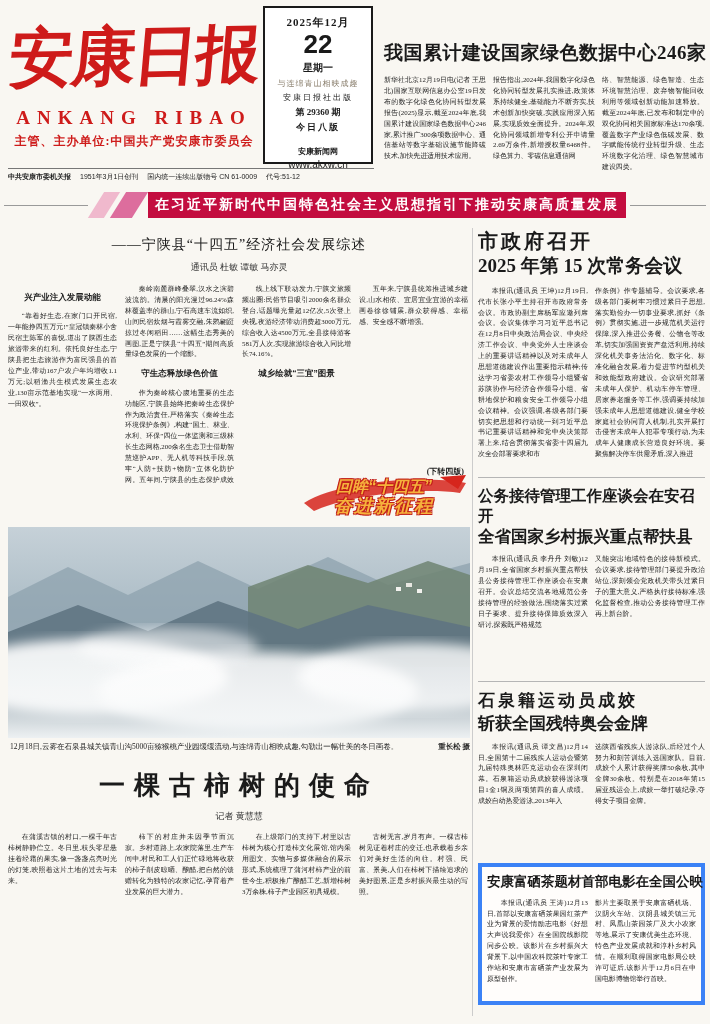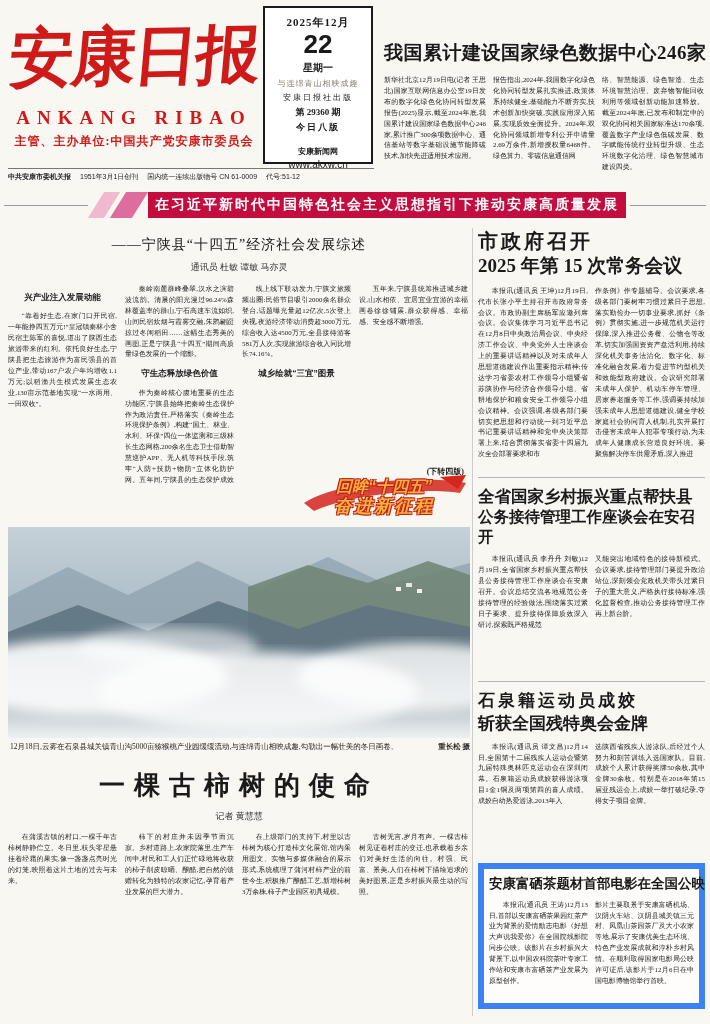--- a/index.html
+++ b/index.html
@@ -84,21 +84,21 @@
   .rail-h1 { text-align:left; font-weight:bold; line-height:1.3; }
   .gov-h1 { font-size:20px; letter-spacing:3px; }
   .gov-h2 { font-size:19px; }
   .rail-body { margin-top:7px; display:flex; gap:7px; overflow:hidden; }
   .rail-body .newscol { width:110px; }
   .divider { border-top:1px solid #b5b5b5; margin:9px 0 8px 0; }
   .rec-h1 { font-size:16.5px; }
   .rec-h2 { font-size:15.5px; }
   .ath-h1 { font-size:17px; letter-spacing:3px; }
   .ath-h2 { font-size:17px; }
-  .movie-box { border:6px solid #3b82f6; margin-top:9px; padding:6px 5px 5px 5px; background:#fffdfb; }
+  .movie-box { border:4px solid #3b82f6; margin-top:9px; padding:6px 5px 5px 5px; background:#fffdfb; }
   .movie-h { font-size:13.5px; font-weight:bold; text-align:center; white-space:nowrap; }
   .movie-box .rail-body .newscol { width:103px; }
   
   .bottom-story { position:absolute; left:8px; top:768px; width:462px; }
   .bot-headline { text-align:center; font-size:26px; font-weight:bold; letter-spacing:9px; }
   .bot-byline { text-align:center; font-size:9px; margin-top:7px; color:#333; }
   .bot-body { margin-top:9px; display:flex; gap:8px; height:168px; overflow:hidden; }
   .bot-body .newscol { width:109px; }
 </style>
 </head>
@@ -224,22 +224,22 @@
       <div class="rail-h1 gov-h2">2025 年第 15 次常务会议</div>
       <div class="rail-body" style="height:182px;">
         <div class="newscol indent">本报讯(通讯员 王坤)12月19日,代市长张小平主持召开市政府常务会议。市政协副主席杨军应邀列席会议。会议集体学习习近平总书记在12月8日中央政治局会议、中央经济工作会议、中央党外人士座谈会上的重要讲话精神以及对未成年人思想道德建设作出重要指示精神;传达学习省委农村工作领导小组暨省苏陕协作与经济合作领导小组、省耕地保护和粮食安全工作领导小组会议精神。会议强调,各级各部门要切实把思想和行动统一到习近平总书记重要讲话精神和党中央决策部署上来,结合贯彻落实省委十四届九次全会部署要求和市</div>
         <div class="newscol">作条例》作专题辅导。会议要求,各级各部门要树牢习惯过紧日子思想,落实勤俭办一切事业要求,抓好《条例》贯彻实施,进一步规范机关运行保障,深入推进公务餐、公物仓等改革,切实加强国资资产盘活利用,持续深化机关事务法治化、数字化、标准化融合发展,着力促进节约型机关和效能型政府建设。会议研究部署未成年人保护、机动车停车管理、居家养老服务等工作,强调要持续加强未成年人思想道德建设,健全学校家庭社会协同育人机制,扎实开展打击侵害未成年人犯罪专项行动,为未成年人健康成长营造良好环境。要聚焦解决停车供需矛盾,深入推进</div>
       </div>
     </div>
 
     <div class="divider"></div>
 
     <div>
+      <div class="rail-h1 rec-h2">公务接待管理工作座谈会在安召开</div>
       <div class="rail-h1 rec-h1">全省国家乡村振兴重点帮扶县</div>
-      <div class="rail-h1 rec-h2">公务接待管理工作座谈会在安召开</div>
       <div class="rail-body" style="height:118px;">
         <div class="newscol indent">本报讯(通讯员 李丹丹 刘敏)12月19日,全省国家乡村振兴重点帮扶县公务接待管理工作座谈会在安康召开。会议总结交流各地规范公务接待管理的经验做法,围绕落实过紧日子要求、提升接待保障质效深入研讨,探索既严格规范</div>
         <div class="newscol">又能突出地域特色的接待新模式。会议要求,接待管理部门要提升政治站位,深刻领会党政机关带头过紧日子的重大意义,严格执行接待标准,强化监督检查,推动公务接待管理工作再上新台阶。</div>
       </div>
     </div>
 
     <div class="divider"></div>
 
     <div>
       <div class="rail-h1 ath-h1">石泉籍运动员成姣</div>

